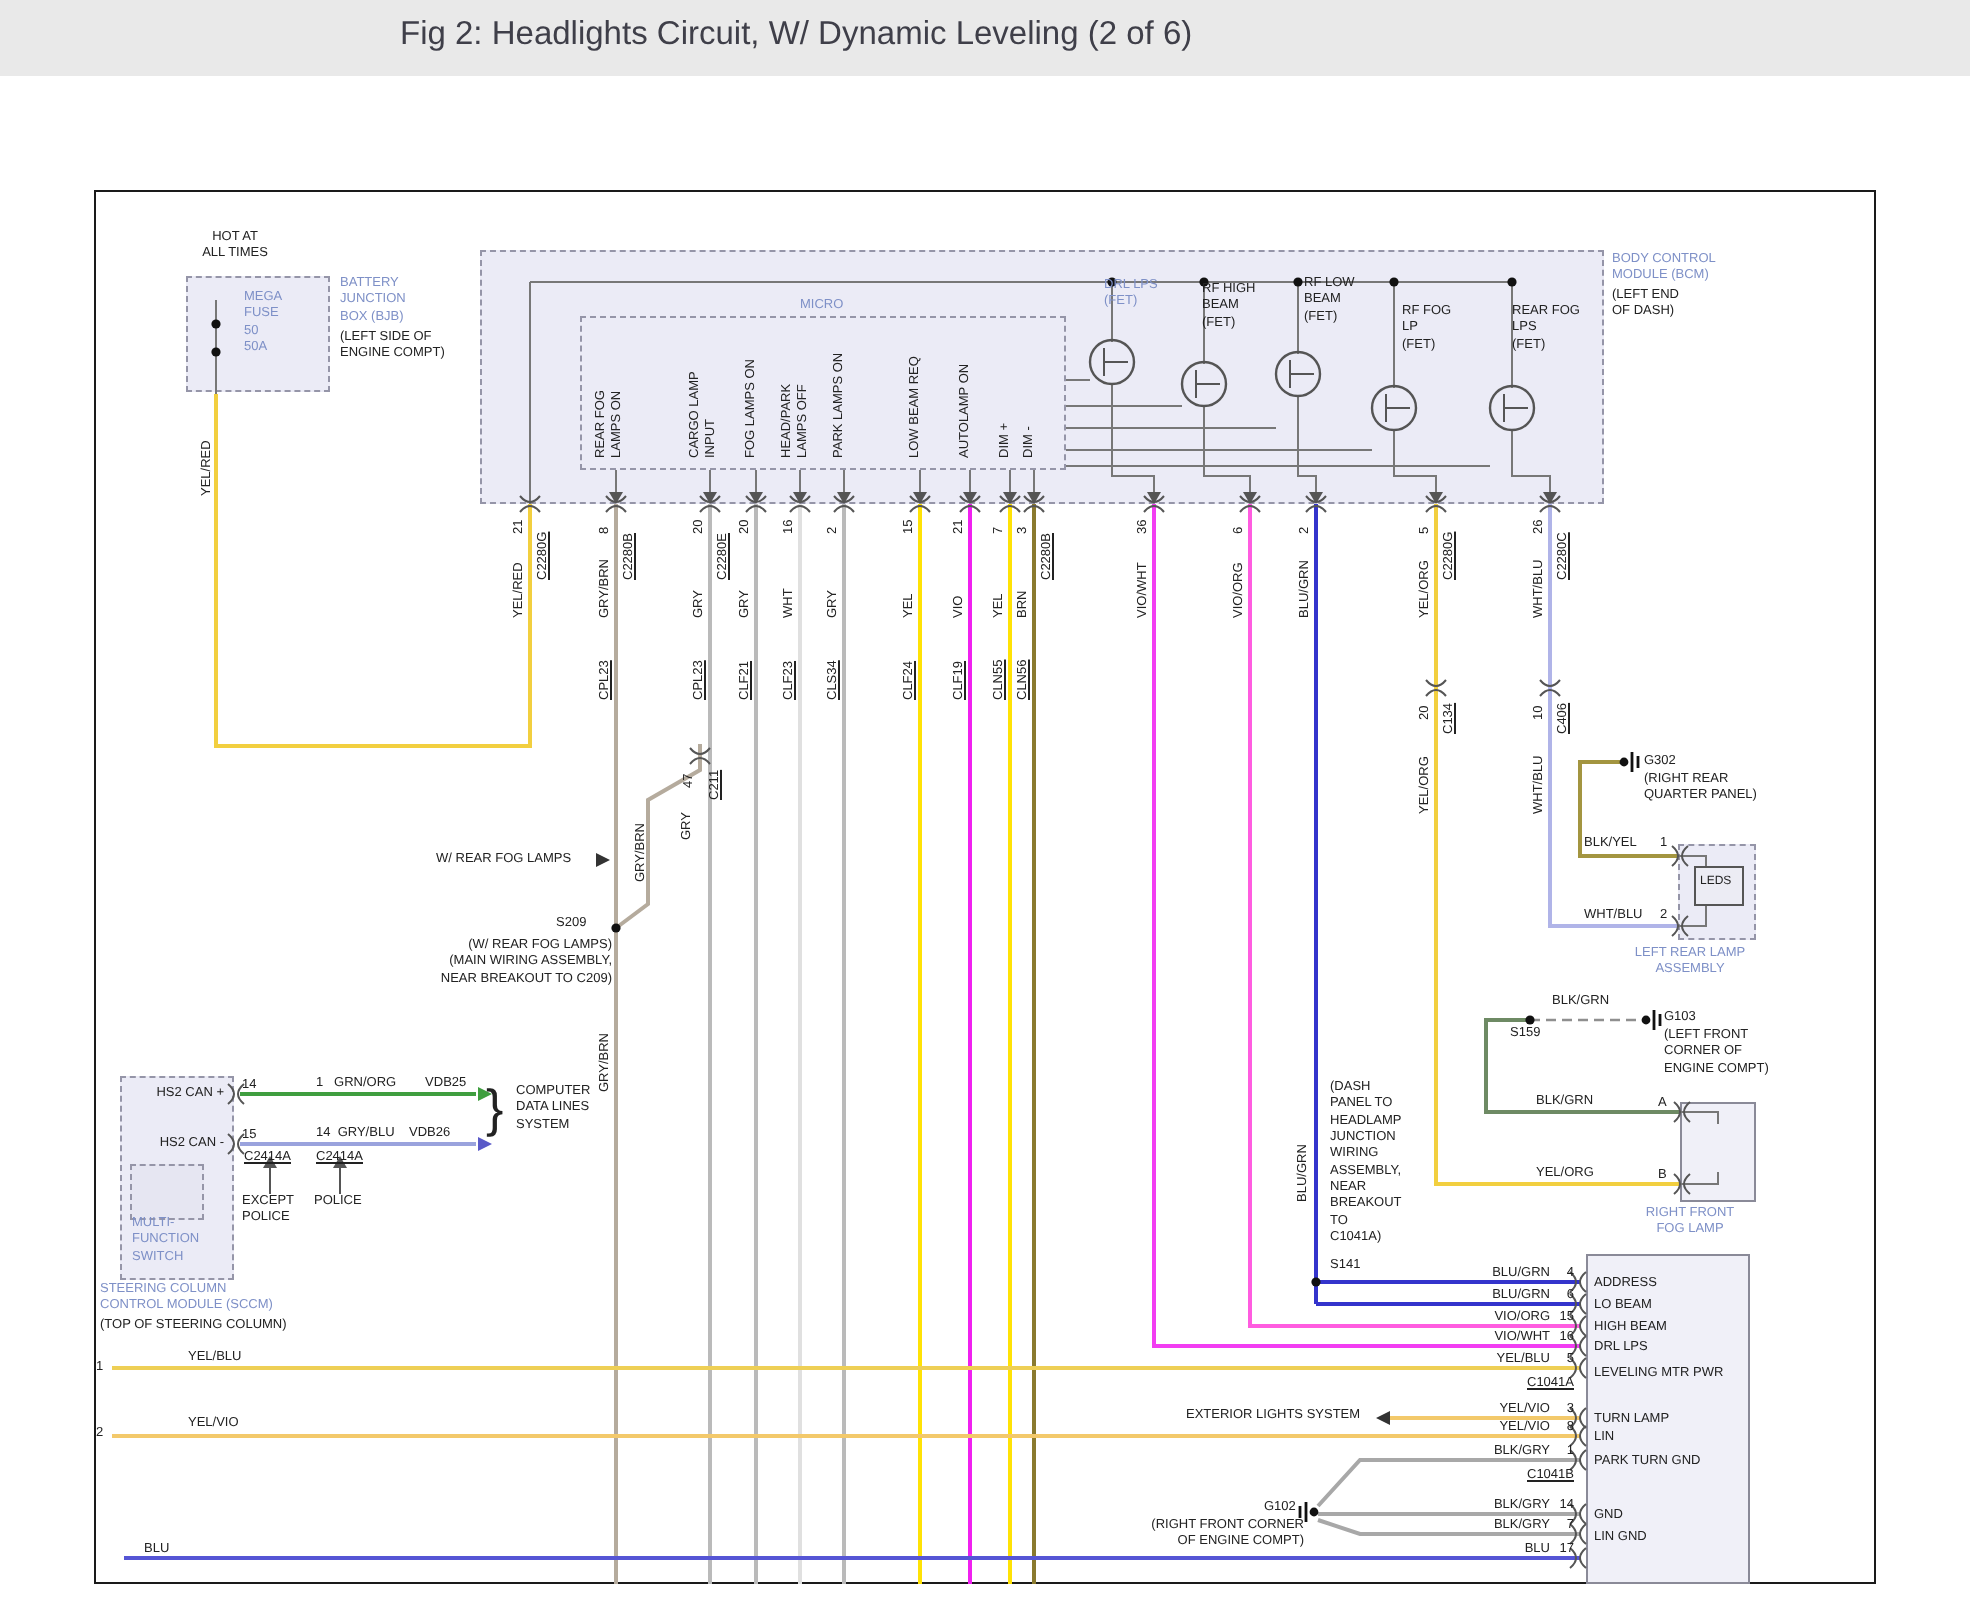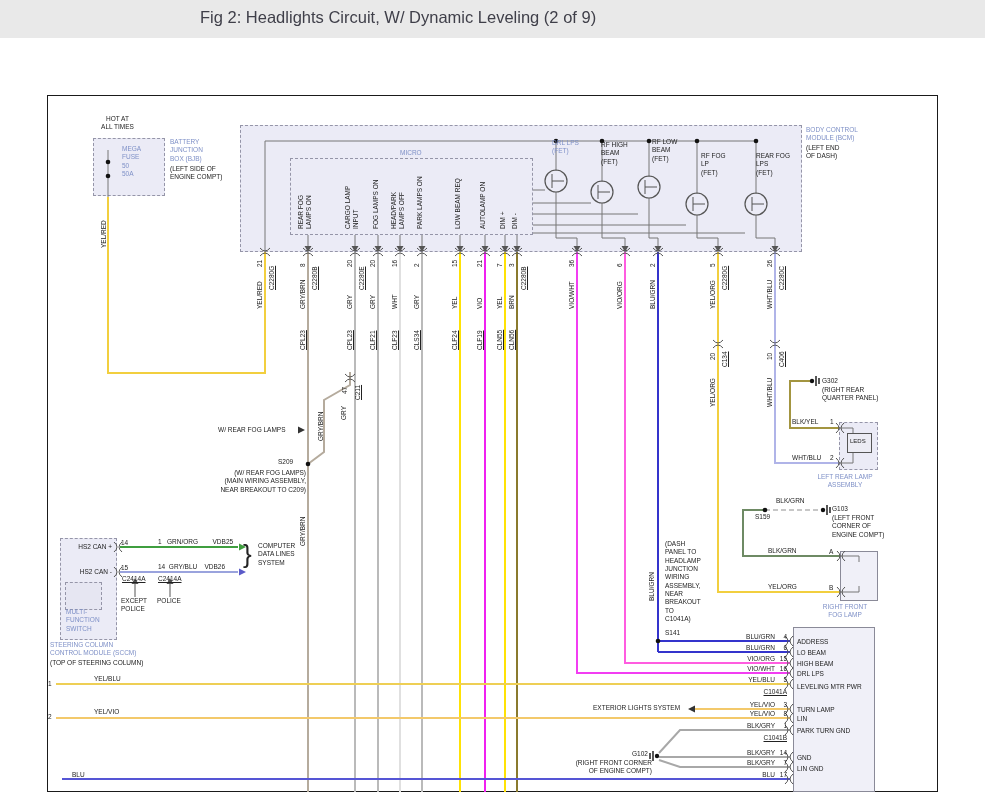--- a/index.html
+++ b/index.html
@@ -16,21 +16,21 @@
   #wires-svg{position:absolute;left:0;top:0;}
   .lbl{position:absolute;font-size:6.5px;line-height:1.28;color:#222;white-space:pre;}
   .rot{transform:rotate(-90deg);transform-origin:0 0;}
   .blue{color:#7e90c7;}
   .ul{text-decoration:underline;}
 </style>
 </head>
 <body>
 
 <div id="titlebar">
-  <span>Fig 2: Headlights Circuit, W/ Dynamic Leveling (2 of 9)</span>
+  <span>Fig 2: Headlights Circuit, W/ Dynamic Leveling (2 of 6)</span>
 </div>
 
 <div id="diagram">
   <div id="boxes">
       <div class="box frame" style="left: 47px; top: 95px; width: 891px; height: 697px;"></div>
       <div class="box dashed" style="left: 93px; top: 138px; width: 72px; height: 58px;"></div>
       <div class="box dashed" style="left: 240px; top: 125px; width: 562px; height: 127px;"></div>
       <div class="box dashed" style="left: 290px; top: 158px; width: 243px; height: 77px;"></div>
       <div class="box dashed" style="left: 60px; top: 538px; width: 57px; height: 102px;"></div>
       <div class="box dashedsm" style="left: 65px; top: 582px; width: 37px; height: 28px;"></div>

